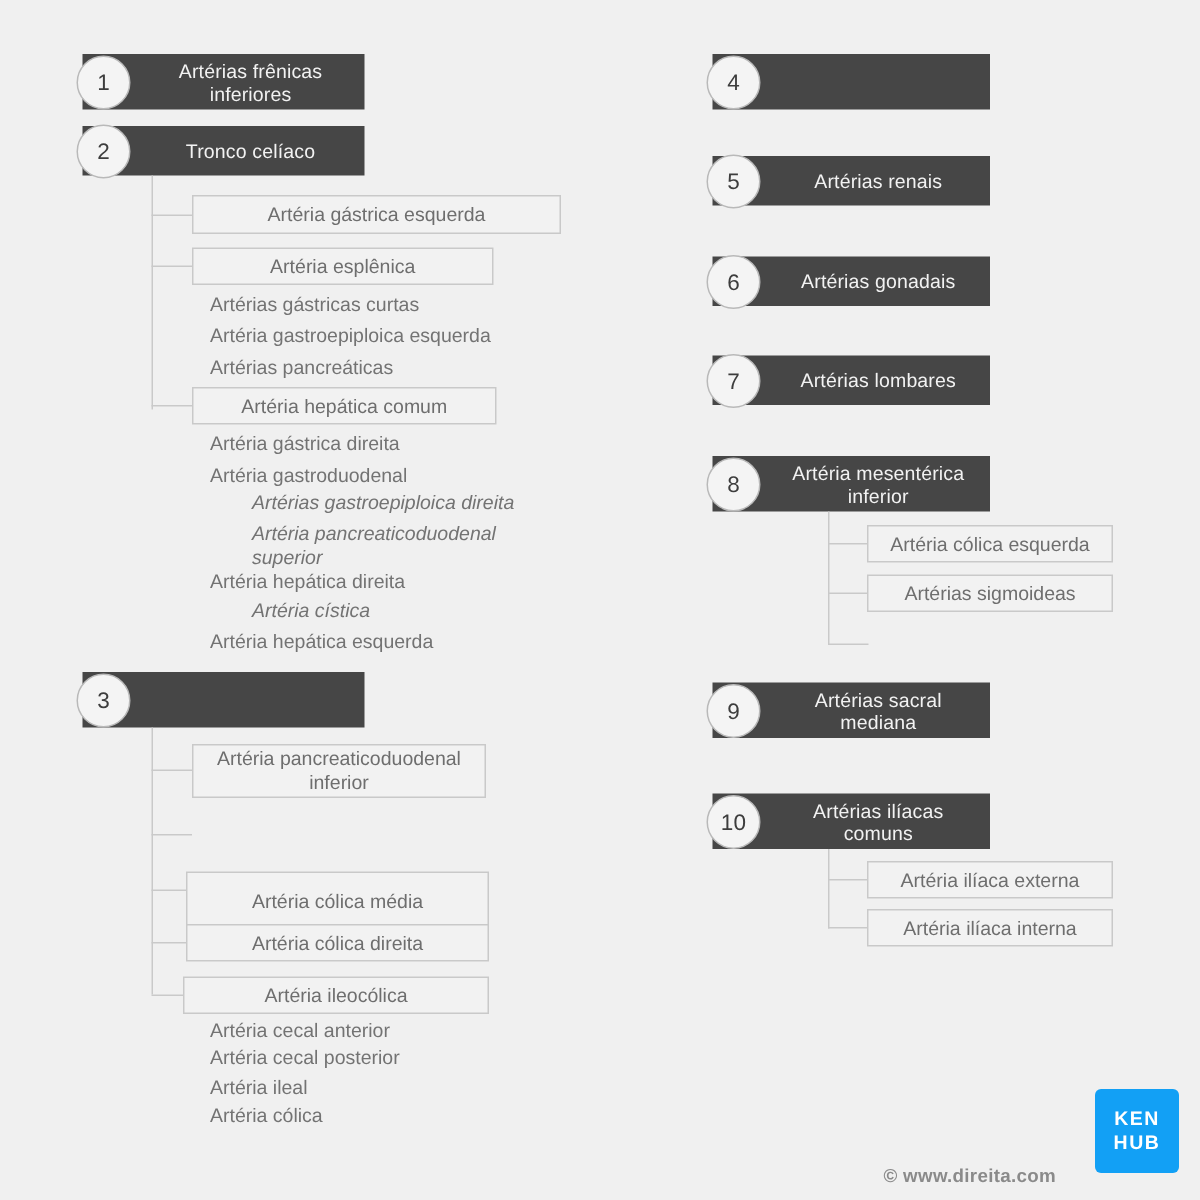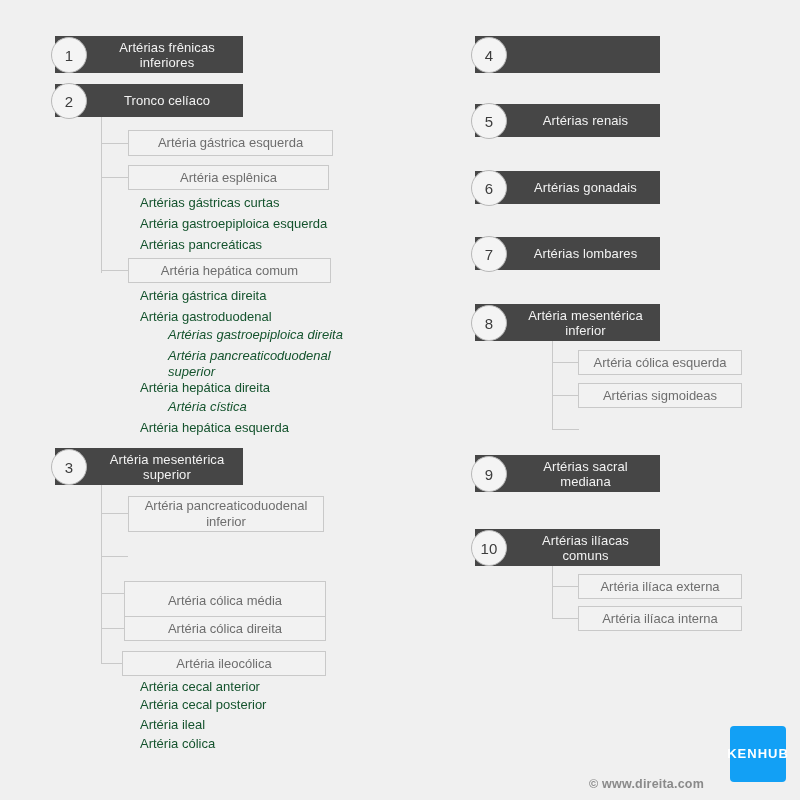--- a/index.html
+++ b/index.html
@@ -70,21 +70,21 @@
     text-align: center;
     font-size: 13px;
     line-height: 16px;
     padding: 2px 6px;
     z-index: 2;
   }
 
   
   .ptext {
     position: absolute;
-    color: #14532d;
+    color: #737373;
     font-size: 13px;
     line-height: 16px;
     white-space: pre-line;
   }
   .ptext.ital {
     font-style: italic;
   }
 
   
   .vline {
@@ -106,21 +106,21 @@
     width: 56px;
     height: 56px;
     background: #12a0f5;
     border-radius: 4px;
     color: #ffffff;
     font-size: 13px;
     line-height: 16px;
     font-weight: bold;
     letter-spacing: 1px;
     display: flex;
-    flex-direction: row;
+    flex-direction: column;
     align-items: center;
     justify-content: center;
   }
   #copyright {
     position: absolute;
     left: 589px;
     top: 777px;
     color: #8a8a8a;
     font-size: 12.5px;
     font-weight: bold;
@@ -140,21 +140,21 @@
   <div class="node" style="left:55px; top:84px; width:188px; height:33px;">
     <span class="badge">2</span>
     <span class="node-label">Tronco celíaco</span>
   </div>
 
   <div class="vline" style="left:101px; top:117px; height:156px;"></div>
   <div class="hline" style="left:101px; top:143px; width:27px;"></div>
   <div class="hline" style="left:101px; top:177px; width:27px;"></div>
   <div class="hline" style="left:101px; top:270px; width:27px;"></div>
 
-  <div class="obox" style="left:128px; top:130px; width:205px; height:26px;">
+  <div class="obox" style="left:128px; top:130px; width:246px; height:26px;">
     <span>Artéria gástrica esquerda</span>
   </div>
   <div class="obox" style="left:128px; top:165px; width:201px; height:25px;">
     <span>Artéria esplênica</span>
   </div>
 
   <div class="ptext" style="left:140px; top:195px;">Artérias gástricas curtas</div>
   <div class="ptext" style="left:140px; top:216px;">Artéria gastroepiploica esquerda</div>
   <div class="ptext" style="left:140px; top:237px;">Artérias pancreáticas</div>
 
@@ -165,21 +165,20 @@
   <div class="ptext" style="left:140px; top:288px;">Artéria gástrica direita</div>
   <div class="ptext" style="left:140px; top:309px;">Artéria gastroduodenal</div>
   <div class="ptext ital" style="left:168px; top:327px;">Artérias gastroepiploica direita</div>
   <div class="ptext ital" style="left:168px; top:348px; width:195px;">Artéria pancreaticoduodenal superior</div>
   <div class="ptext" style="left:140px; top:380px;">Artéria hepática direita</div>
   <div class="ptext ital" style="left:168px; top:399px;">Artéria cística</div>
   <div class="ptext" style="left:140px; top:420px;">Artéria hepática esquerda</div>
 
   <div class="node" style="left:55px; top:448px; width:188px; height:37px;">
     <span class="badge">3</span>
-    <span class="node-label">Artéria mesentérica superior</span>
   </div>
 
   <div class="vline" style="left:101px; top:485px; height:178px;"></div>
   <div class="hline" style="left:101px; top:513px; width:27px;"></div>
   <div class="hline" style="left:101px; top:556px; width:27px;"></div>
   <div class="hline" style="left:101px; top:593px; width:27px;"></div>
   <div class="hline" style="left:101px; top:628px; width:27px;"></div>
   <div class="hline" style="left:101px; top:663px; width:27px;"></div>
 
   <div class="obox" style="left:128px; top:496px; width:196px; height:36px;">

